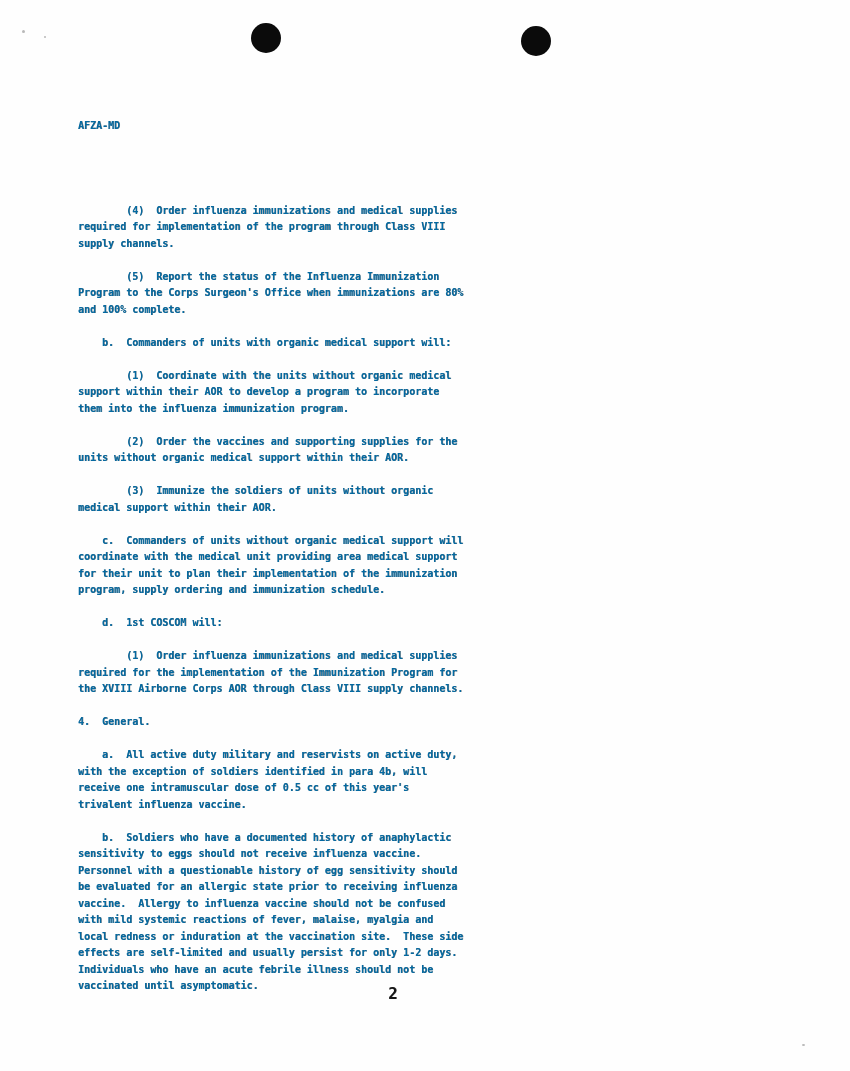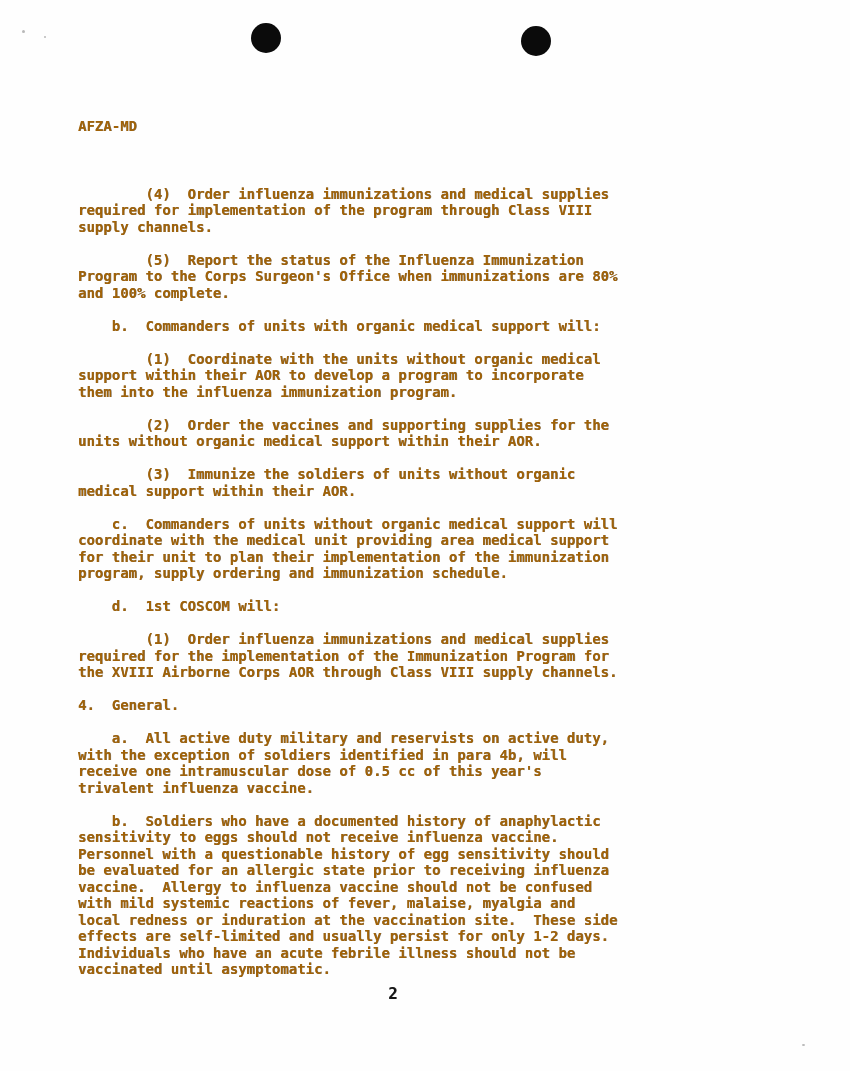--- a/index.html
+++ b/index.html
@@ -32,32 +32,32 @@
     opacity: 0.7;
   }
   .artifact-a { left: 22px; top: 30px; width: 3px; height: 3px; }
   .artifact-b { left: 44px; top: 36px; width: 2px; height: 2px; }
   .artifact-c { left: 802px; top: 1044px; width: 3px; height: 2px; }
   .content {
     position: absolute;
     left: 78px;
     top: 118px;
     width: 660px;
-    color: #a16207;
+    color: #0369a1;
     font-weight: bold;
-    font-size: 14px;
+    font-size: 10px;
     line-height: 16.5px;
     text-shadow: 0.4px 0 0 rgba(22,22,22,0.55);
   }
   .line {
     white-space: pre;
     font-family: inherit;
   }
   pre.body-text {
-    margin-top: 51px;
+    margin-top: 68px;
     white-space: pre;
     font-family: inherit;
     font-size: inherit;
     line-height: inherit;
     font-weight: inherit;
   }
   .page-number {
     position: absolute;
     left: 78px;
     top: 985px;

